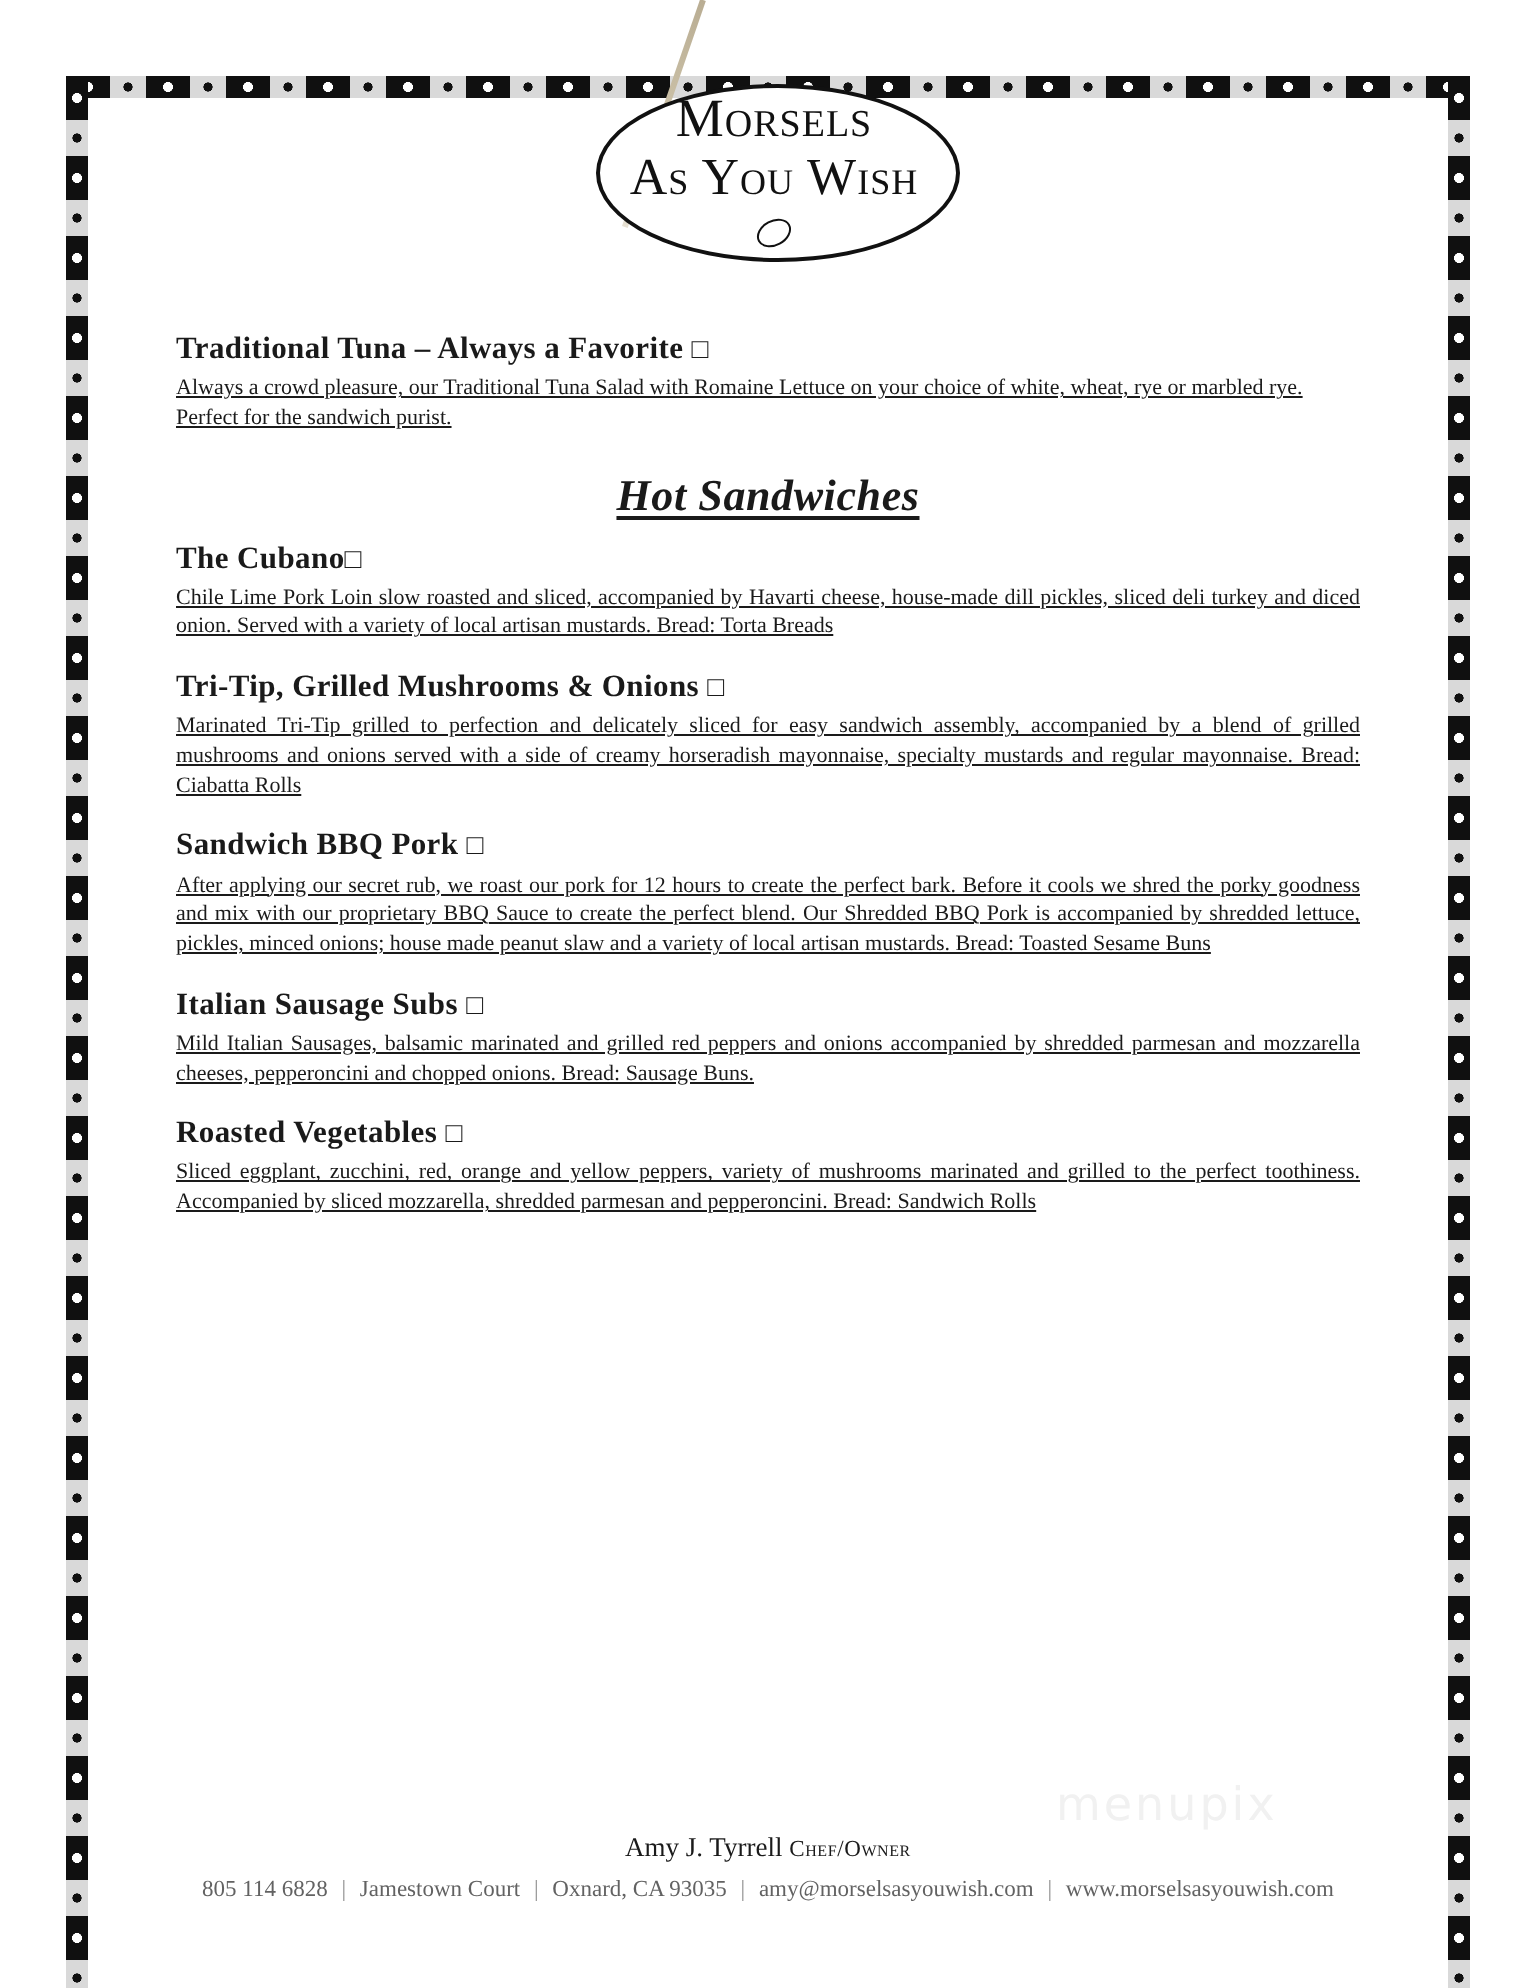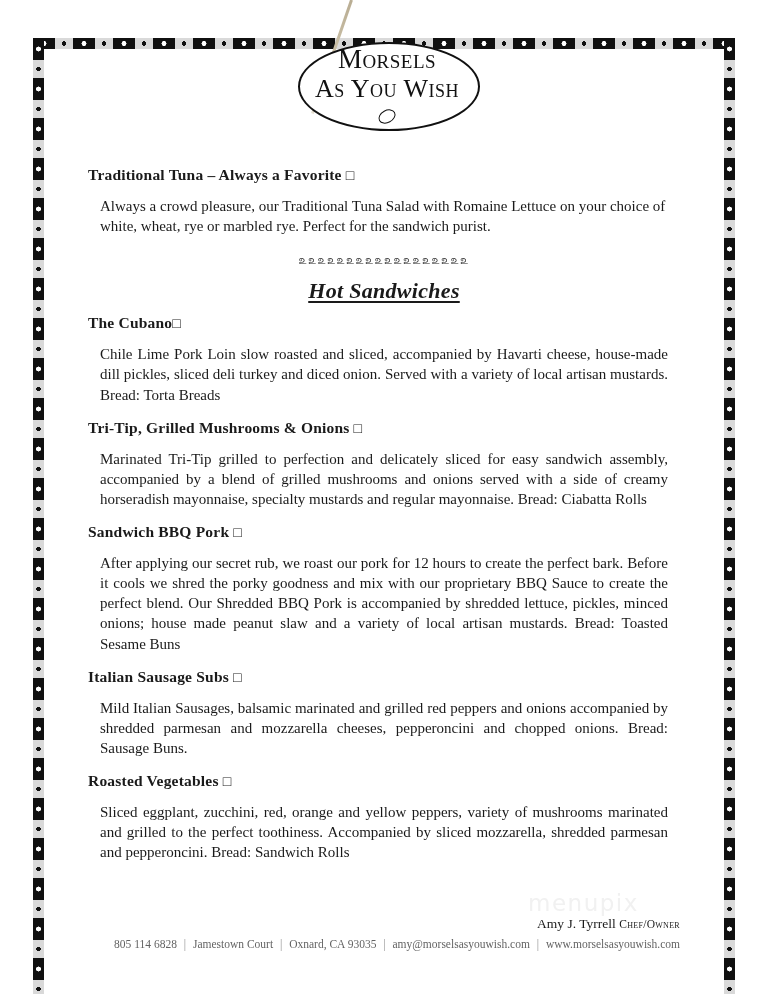--- a/index.html
+++ b/index.html
@@ -179,24 +179,25 @@
     letter-spacing: 0.2px;
     margin: 0 0 3px 0;
     line-height: 1.15;
   }
   .item-title .box {
     font-weight: normal;
     font-size: 14px;
   }
 
   .item-desc {
-    font-size: 15px;
+    font-size: 11px;
     line-height: 1.34;
     text-align: justify;
-    margin: 12px;
+    margin: 0;
+    text-decoration: underline;
   }
   .item-desc.nojustify { text-align: left; }
 
   
   .section-break {
     margin: 18px 0 10px 0;
     text-align: center;
   }
   .ornament {
     font-size: 12px;
@@ -215,21 +216,21 @@
     letter-spacing: 0.3px;
     font-style: italic;
   }
 
   
   #footer {
     position: absolute;
     left: 88px;
     top: 916px;
     width: 592px;
-    text-align: right;
+    text-align: center;
   }
   .footer-name {
     font-size: 13.5px;
     color: #1a1a1a;
     line-height: 1.2;
   }
   .footer-name .role {
     font-size: 11.5px;
     font-variant: small-caps;
     letter-spacing: 0.3px;
@@ -298,21 +299,20 @@
 
     <div class="item">
       <div class="item-title">
         <span>Traditional Tuna – Always a Favorite</span>
         <span class="box">□</span>
       </div>
       <p class="item-desc nojustify">Always a crowd pleasure, our Traditional Tuna Salad with Romaine Lettuce on your choice of white, wheat, rye or marbled rye.  Perfect for the sandwich purist.</p>
     </div>
 
     <div class="section-break">
-      <div class="ornament">௨௨௨௨௨௨௨௨௨௨௨௨௨௨௨௨௨௨</div>
       <div class="section-heading">Hot Sandwiches</div>
     </div>
 
     <div class="item">
       <div class="item-title">
         <span>The Cubano</span><span class="box">□</span>
       </div>
       <p class="item-desc">Chile Lime Pork Loin slow roasted and sliced, accompanied by Havarti cheese, house-made dill pickles, sliced deli turkey and diced onion.   Served with a variety of local artisan mustards.  Bread: Torta Breads</p>
     </div>
 

